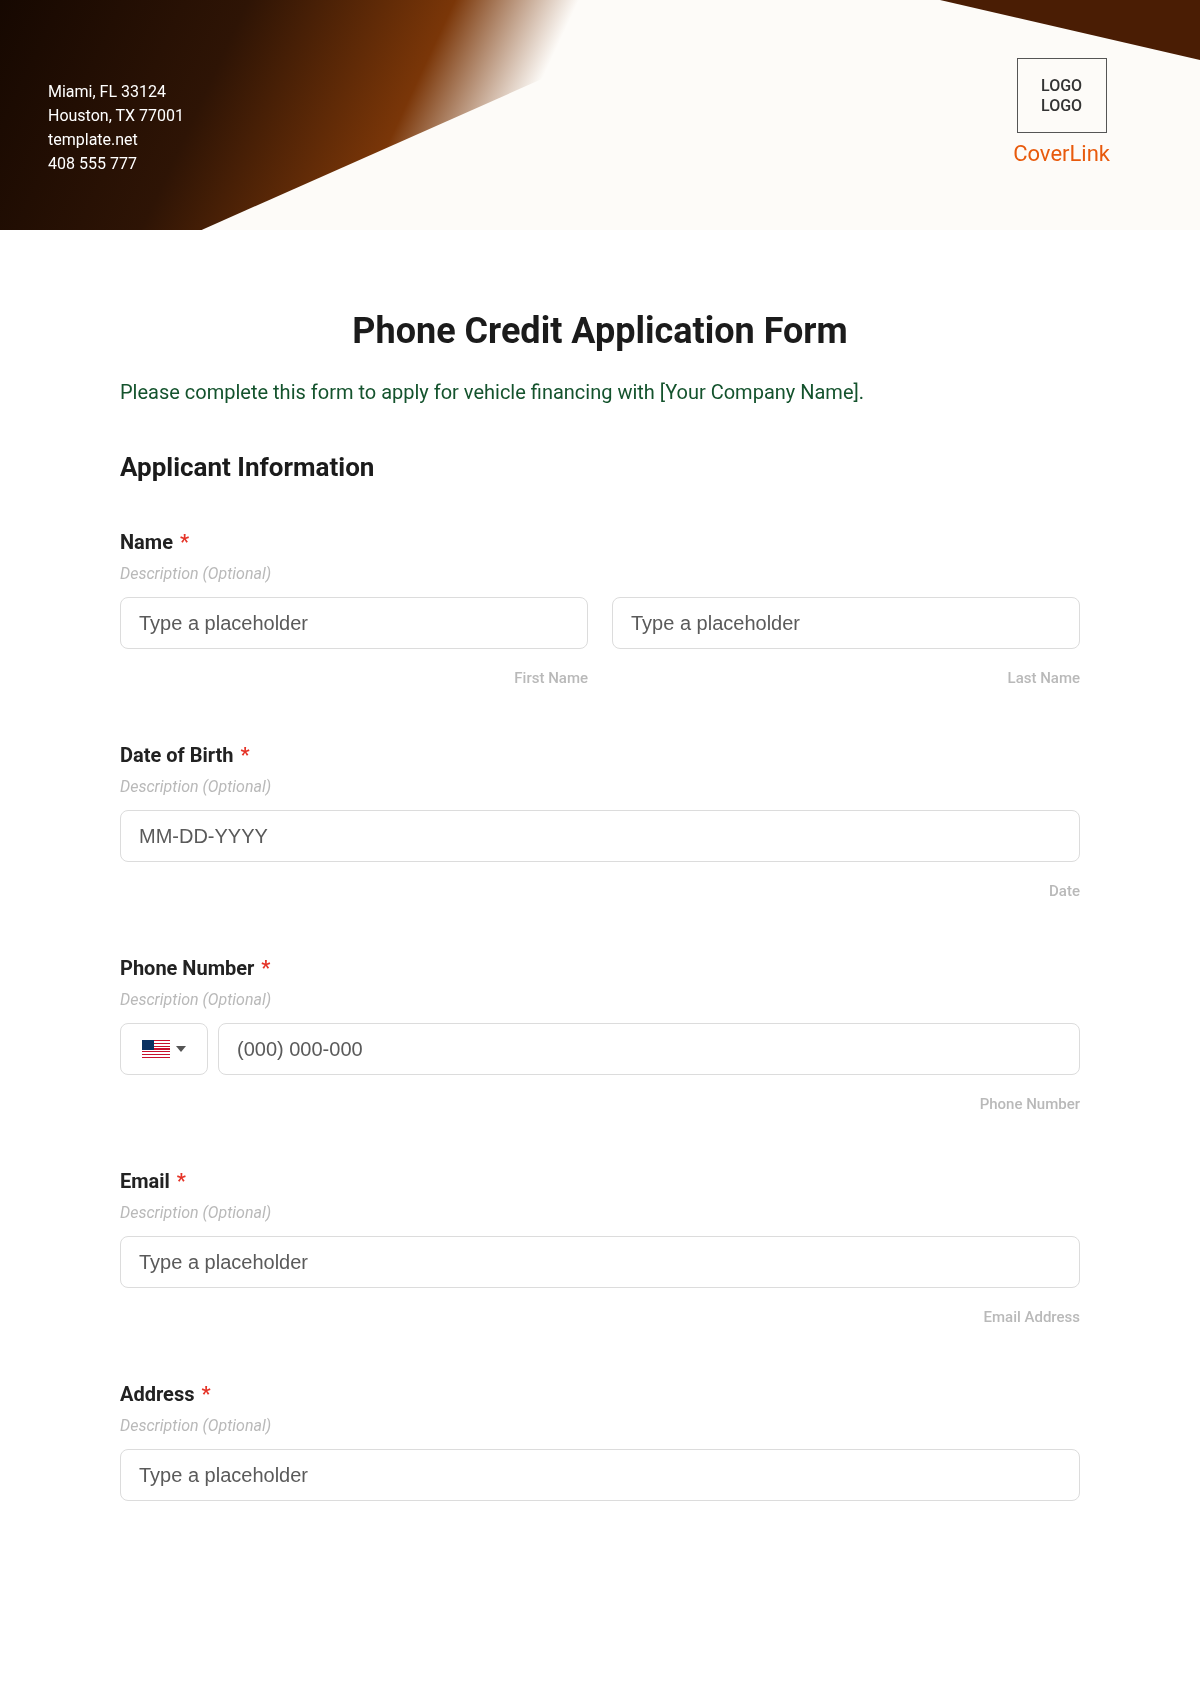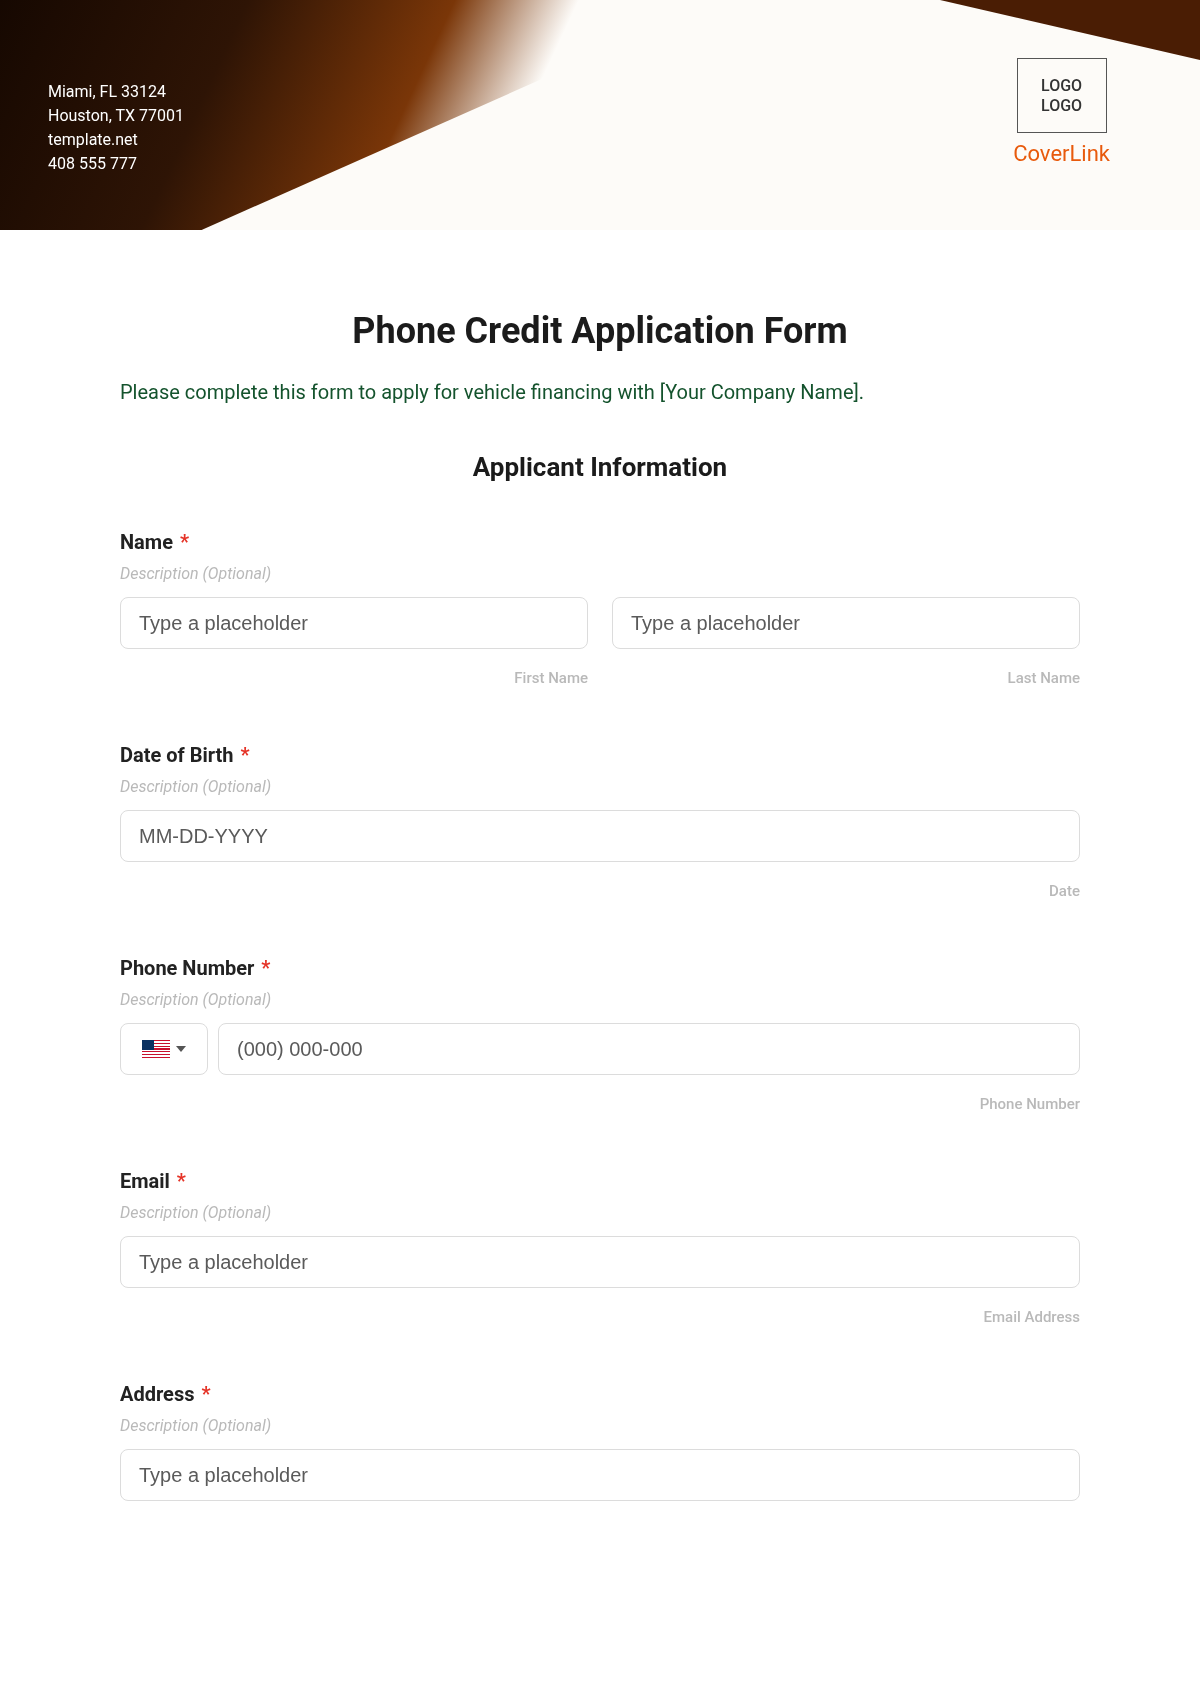--- a/index.html
+++ b/index.html
@@ -93,21 +93,20 @@
   .form-intro {
     font-size: 20px;
     color:#14532d;
     margin-bottom: 48px;
   }
   .section-title {
     font-size: 26px;
     font-weight: 700;
     color:#1b1b1b;
     margin-bottom: 48px;
-    text-align: center;
   }
   .field-group { margin-bottom: 56px; }
   .field-label {
     font-size: 20px;
     font-weight: 700;
     color:#222;
   }
   .req { color:#e53327; margin-left:2px; }
   .field-desc {
     font-size: 16px;

